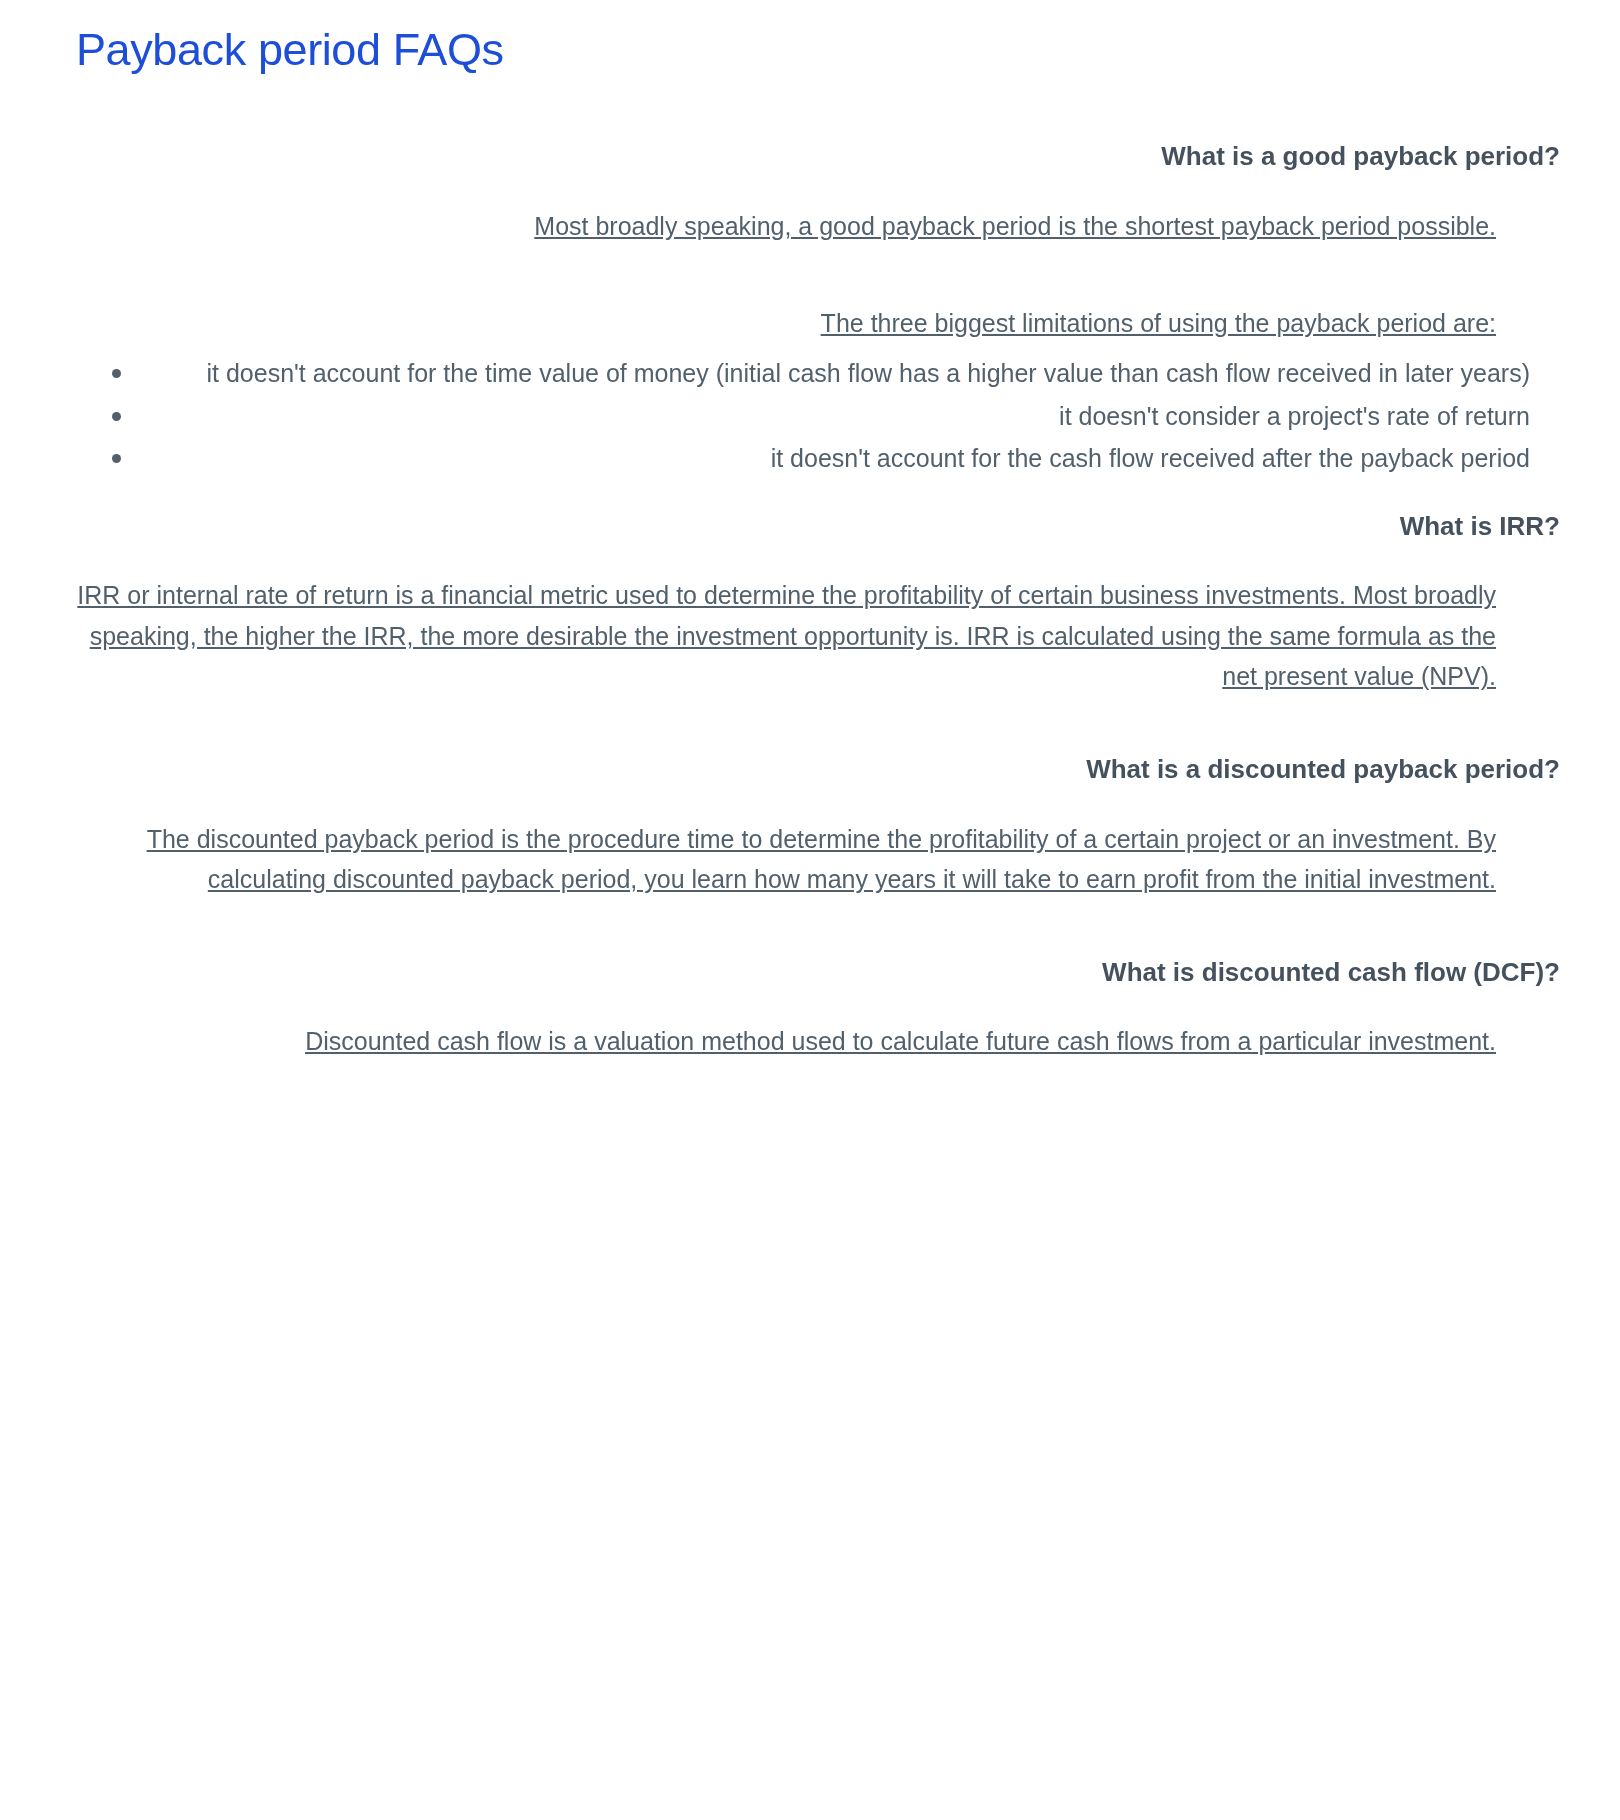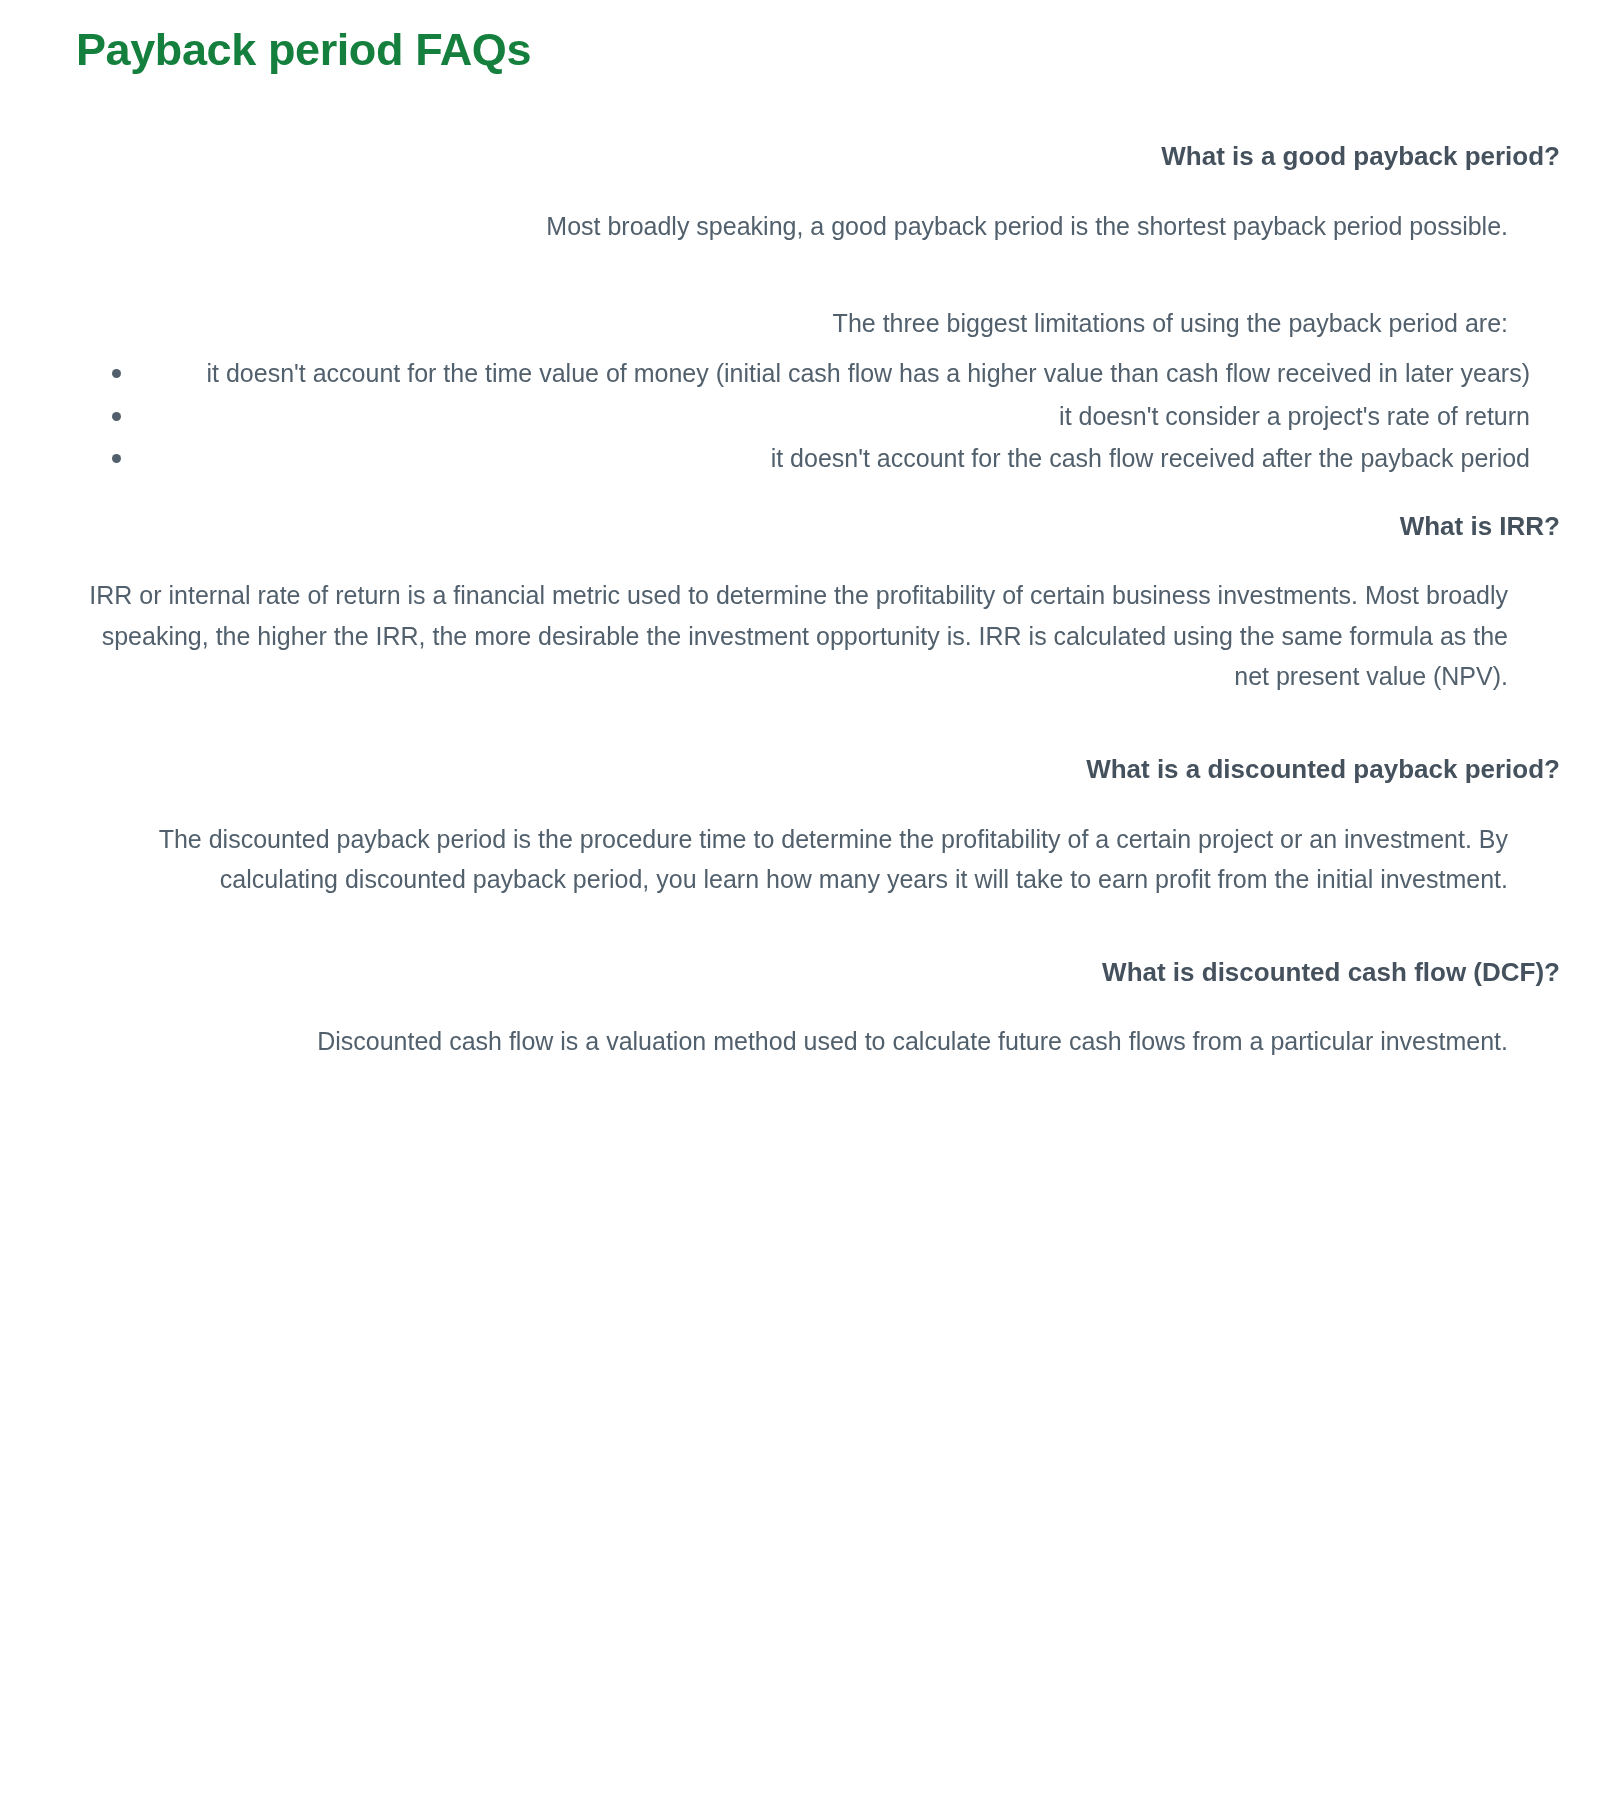--- a/index.html
+++ b/index.html
@@ -15,38 +15,39 @@
     -webkit-font-smoothing: antialiased;
   }
   .page {
     box-sizing: border-box;
     width: 1620px;
     padding: 22px 60px 40px 76px;
   }
   .page-title {
     font-size: 45px;
     line-height: 1.25;
-    font-weight: bold;
-    color: #15803d;
+    font-weight: normal;
+    color: #1d4ed8;
     margin: 0 0 62px 0;
     letter-spacing: -0.4px;
   }
   .faq-question {
     font-size: 26px;
     font-weight: bold;
     color: #45525e;
     margin: 0 0 32px 0;
     line-height: 1.3;
   }
   .faq-answer {
     font-size: 25px;
     line-height: 1.62;
     color: #51606c;
-    margin: 0 0 56px 12px;
+    margin: 0 0 56px 0;
     max-width: 1420px;
+    text-decoration: underline;
   }
   .faq-answer.tight {
     margin-bottom: 10px;
   }
   .faq-block {
     margin-bottom: 22px;
     text-align: right;
   }
   ul.faq-list {
     list-style: none;

